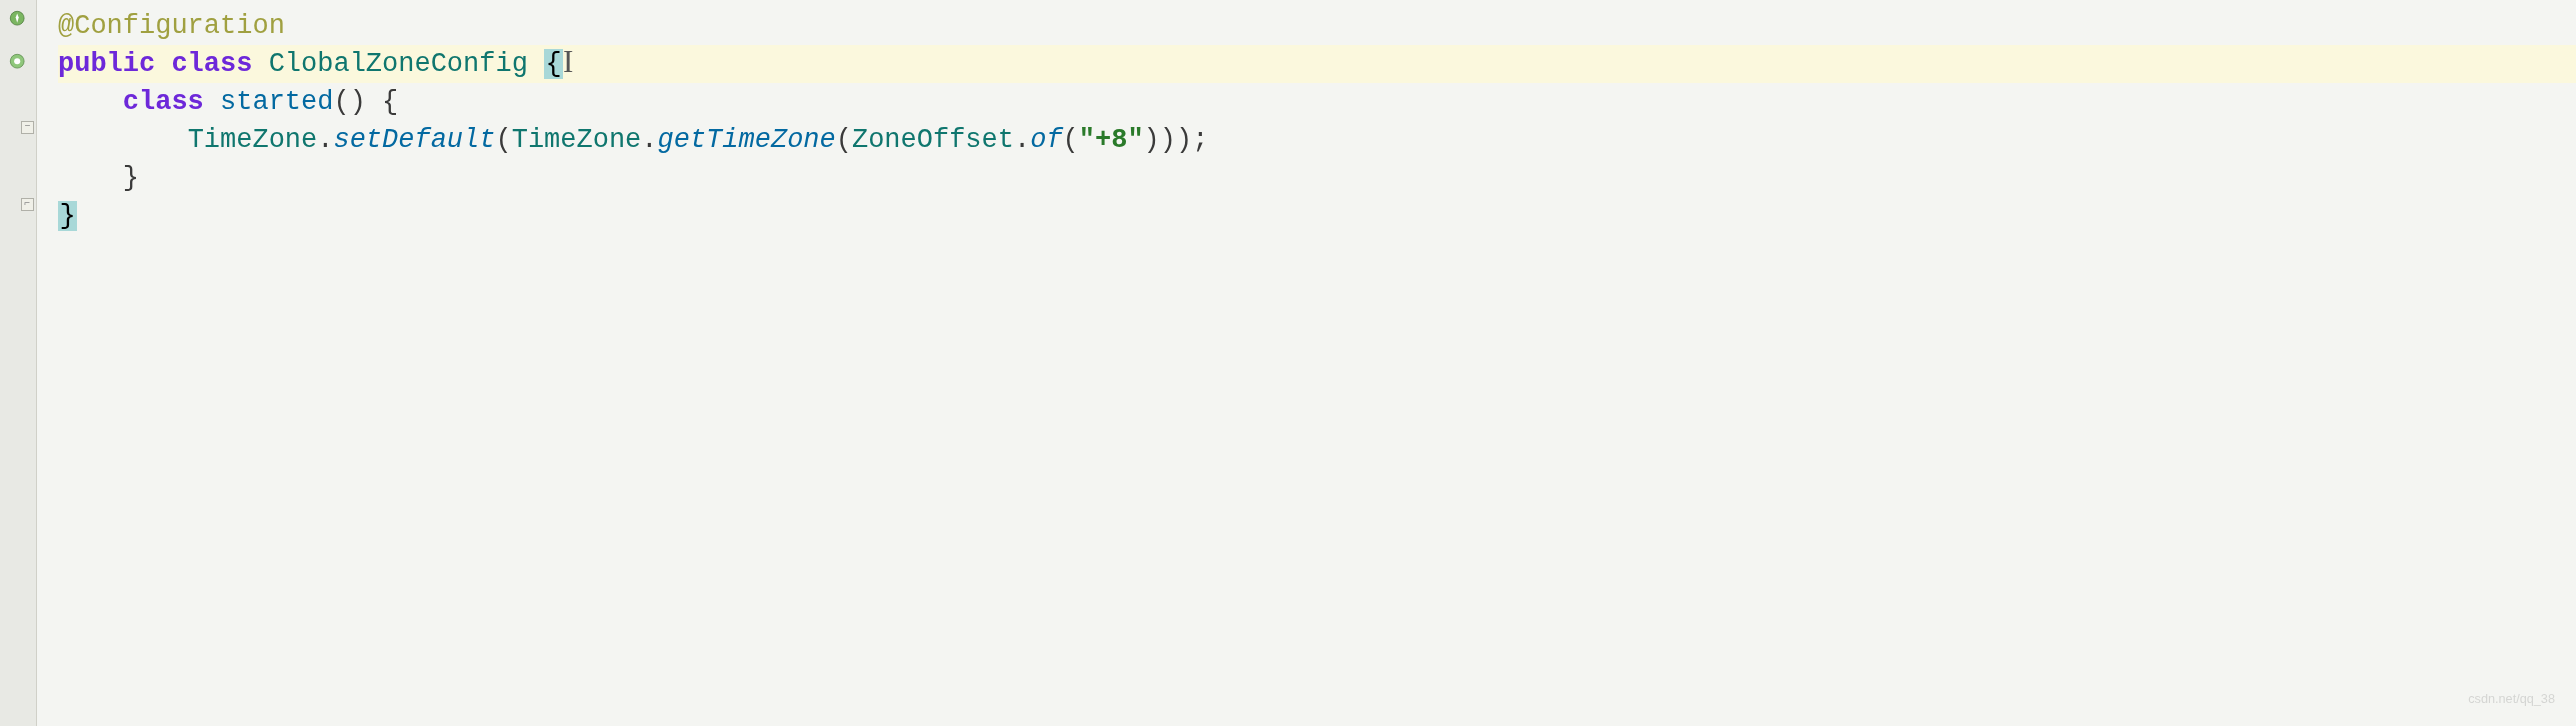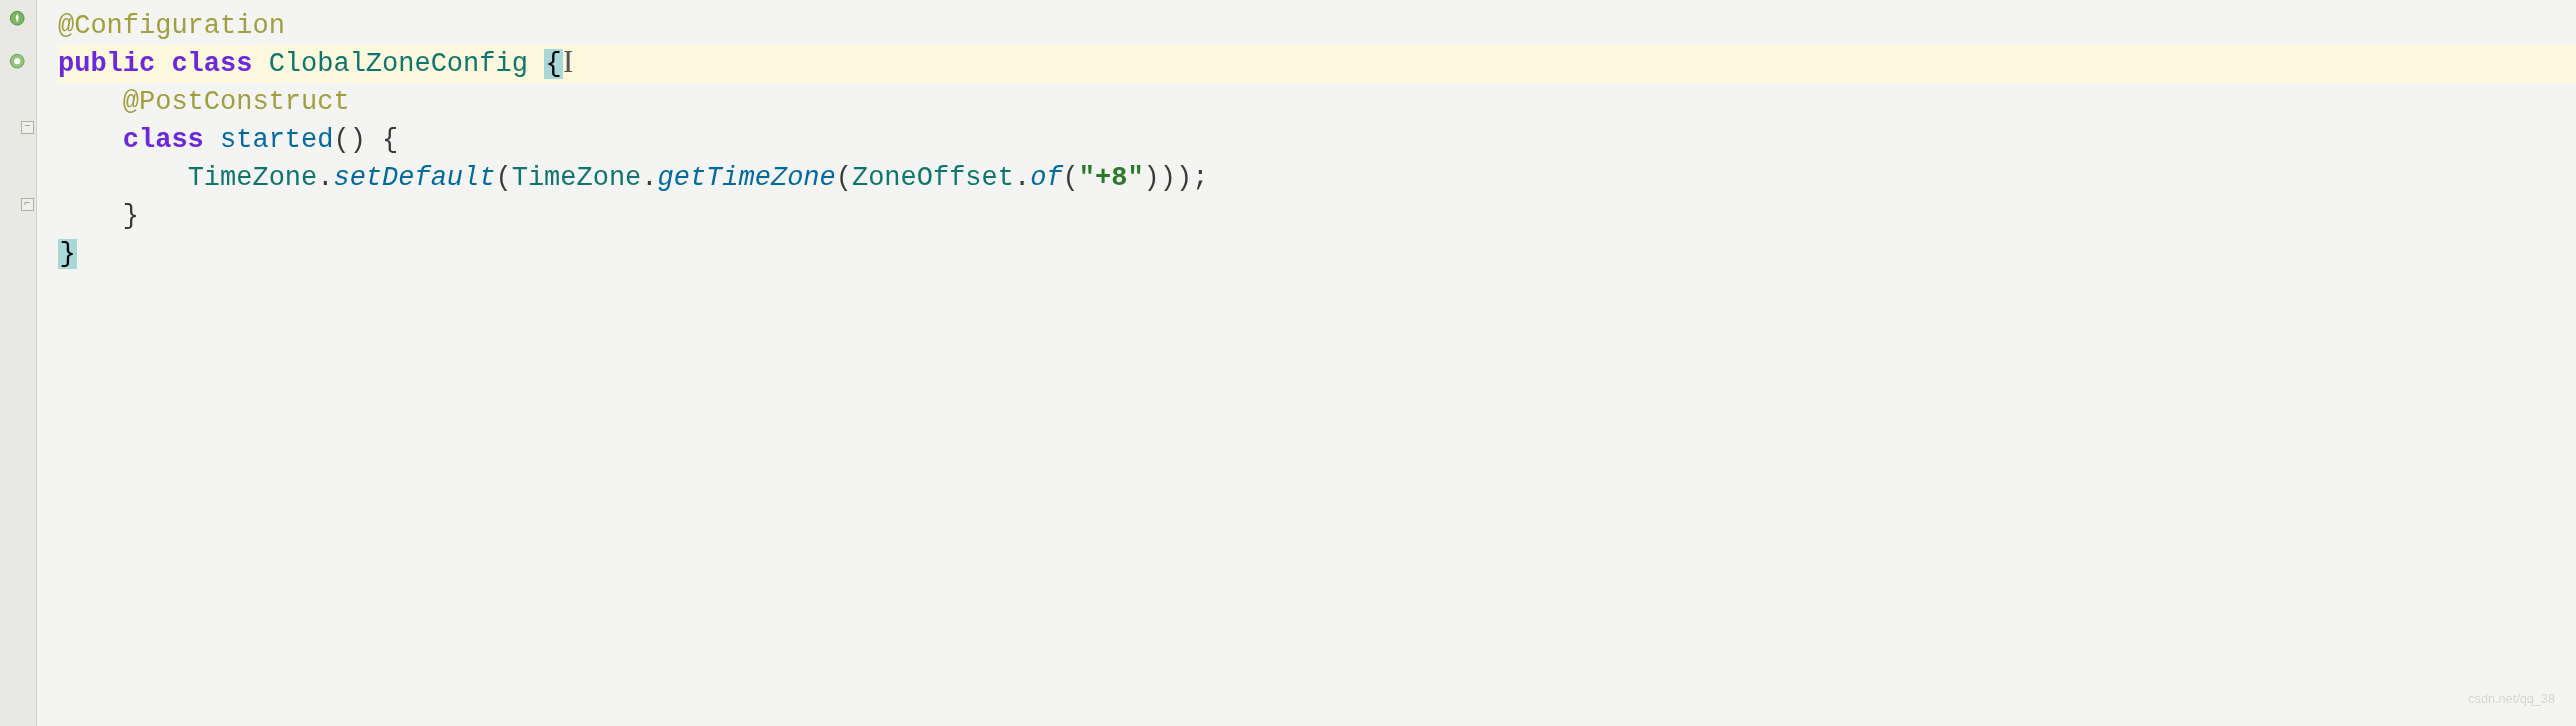--- a/index.html
+++ b/index.html
@@ -128,21 +128,20 @@
   </div>
   <div class="fold-marker" style="top:121px;">−</div>
   <div class="fold-marker" style="top:198px;">⌐</div>
 </div>
 
 <div class="code-area">
   <div class="code-line"><span class="annotation">@Configuration</span></div>
 
   <div class="code-line highlighted-line"><span class="keyword">public</span> <span class="keyword">class</span> <span class="class-name">ClobalZoneConfig</span> <span class="caret-highlight">{</span></div>
 
-  <div class="code-line">    <span class="annotation">@PostConstruct</span></div>
 
   <div class="code-line">    <span class="keyword">class</span> <span class="method-name">started</span><span class="punct">()</span> <span class="punct">{</span></div>
 
   <div class="code-line">        <span class="class-name">TimeZone</span><span class="punct">.</span><span class="static-method">setDefault</span><span class="punct">(</span><span class="class-name">TimeZone</span><span class="punct">.</span><span class="static-method">getTimeZone</span><span class="punct">(</span><span class="class-name">ZoneOffset</span><span class="punct">.</span><span class="static-method">of</span><span class="punct">(</span><span class="string">"+8"</span><span class="punct">)));</span></div>
 
   <div class="code-line">    <span class="punct">}</span></div>
 
   <div class="code-line"><span class="caret-highlight">}</span></div>
 
   <div class="text-cursor">I</div>

